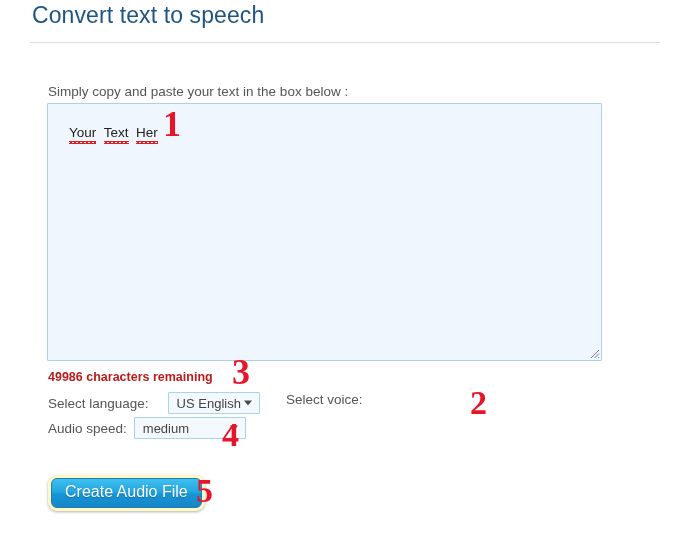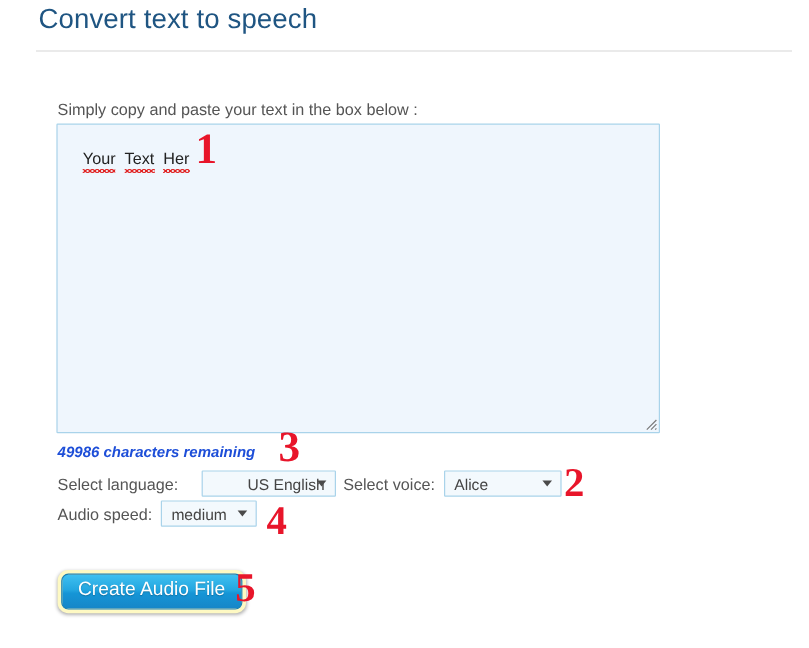--- a/index.html
+++ b/index.html
@@ -44,21 +44,21 @@
     font-size: 13.5px;
     color: #555555;
     white-space: nowrap;
   }
 
   
   .text-box-wrap {
     position: absolute;
     left: 47px;
     top: 103px;
-    width: 503px;
+    width: 555px;
     height: 258px;
   }
   .text-box {
     box-sizing: border-box;
     width: 100%;
     height: 100%;
     background: #eff6fd;
     border: 1px solid #a9d3ea;
     border-radius: 1px;
     padding: 5px 6px;
@@ -121,23 +121,22 @@
     pointer-events: none;
   }
 
   
   .char-count {
     position: absolute;
     left: 48px;
     top: 370px;
     font-size: 12.5px;
     font-weight: bold;
-    color: #1d4ed8;
-    white-space: nowrap;
-    font-style: italic;
+    color: #b91c1c;
+    white-space: nowrap;
   }
 
   
   .ctrl-row {
     position: absolute;
     display: flex;
     align-items: center;
     white-space: nowrap;
   }
   .row-lang { left: 48px; top: 392px; gap: 12px; }
@@ -156,23 +155,23 @@
     background: #f3f9fd;
     border: 1px solid #a9d3ea;
     border-radius: 1px;
     display: flex;
     align-items: center;
     padding: 0 8px;
     font-size: 13px;
     color: #444444;
     cursor: default;
   }
-  .fake-select.lang { width: 112px; justify-content: flex-end; }
+  .fake-select.lang { width: 92px; }
   .fake-select.voice { width: 98px; }
-  .fake-select.speed { width: 80px; }
+  .fake-select.speed { width: 112px; }
   .select-arrow {
     position: absolute;
     right: 7px;
     top: 50%;
     transform: translateY(-50%);
     width: 0;
     height: 0;
     border-left: 4px solid transparent;
     border-right: 4px solid transparent;
     border-top: 5px solid #4a4a4a;
@@ -241,24 +240,20 @@
 <div class="ctrl-row row-lang">
   <span class="ctrl-label">Select language:</span>
   <div class="fake-select lang">
     <span>US English</span>
     <span class="select-arrow"></span>
   </div>
 </div>
 
 <div class="ctrl-row row-voice">
   <span class="ctrl-label">Select voice:</span>
-  <div class="fake-select voice">
-    <span>Alice</span>
-    <span class="select-arrow"></span>
-  </div>
 </div>
 
 <div class="ctrl-row row-speed">
   <span class="ctrl-label">Audio speed:</span>
   <div class="fake-select speed">
     <span>medium</span>
     <span class="select-arrow"></span>
   </div>
 </div>
 

